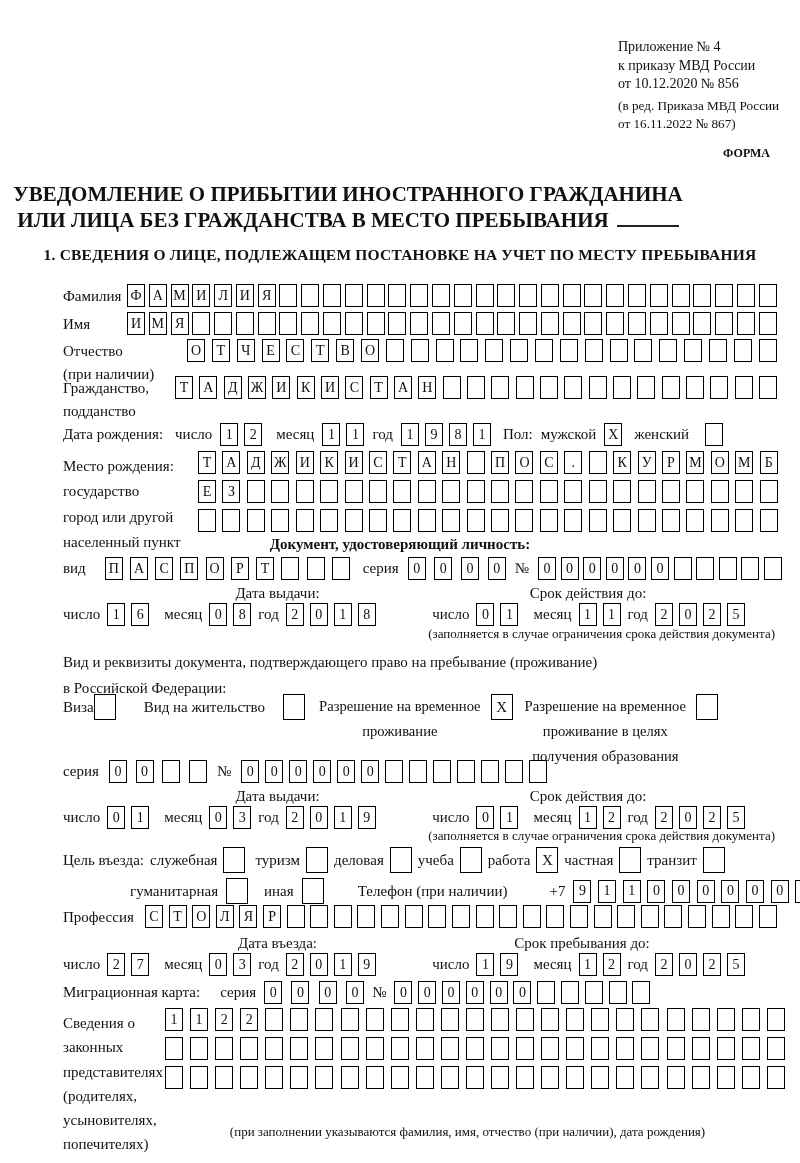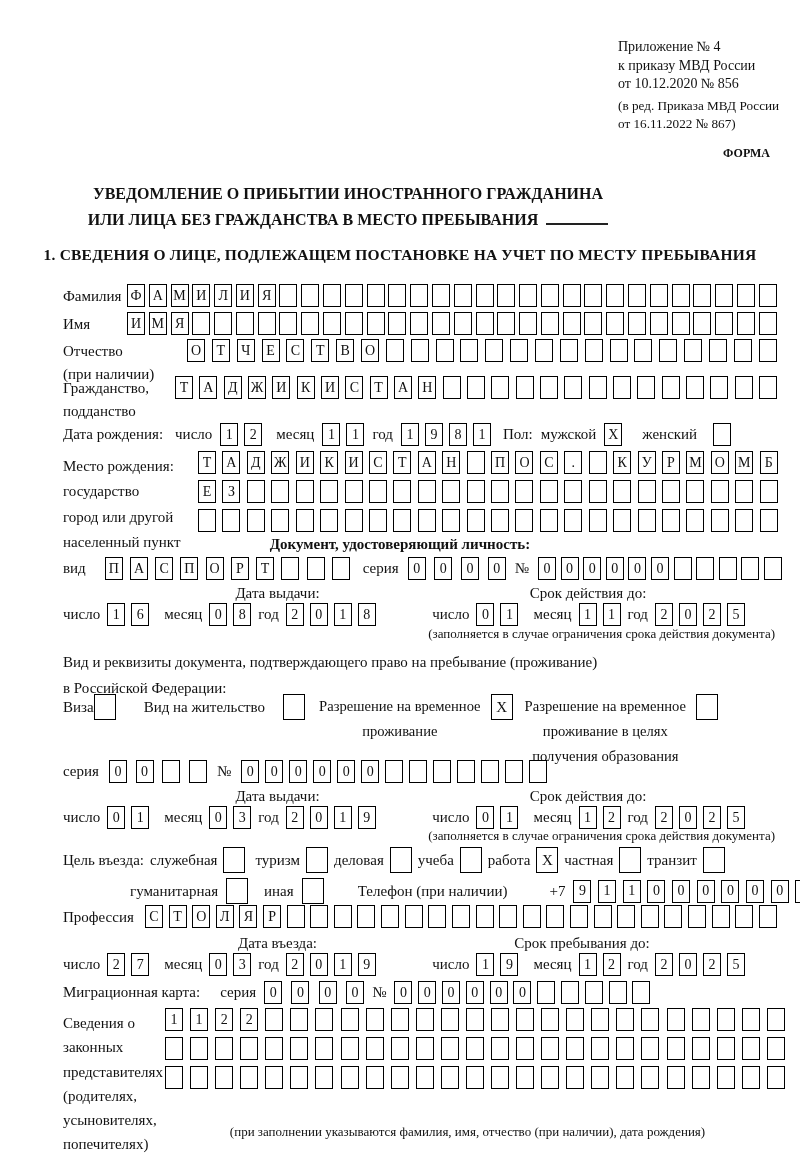--- a/index.html
+++ b/index.html
@@ -43,21 +43,21 @@
       <span>от 10.12.2020 № 856</span>
     </div>
     <div class="block-lines small" style="margin-top:3px; line-height:18px;">
       <span>(в ред. Приказа МВД России</span>
       <span>от 16.11.2022 № 867)</span>
     </div>
   </div>
 
   <div class="abs bold right" style="left:520px; top:146px; width:250px; font-size:12px;">ФОРМА</div>
 
-  <div class="abs center bold" style="left:0; top:181px; width:696px; font-size:16px; line-height:26px;">
+  <div class="abs center bold" style="left:0; top:181px; width:696px; font-size:21px; line-height:26px;">
     <div>УВЕДОМЛЕНИЕ О ПРИБЫТИИ ИНОСТРАННОГО ГРАЖДАНИНА</div>
     <div>
       <span>ИЛИ ЛИЦА БЕЗ ГРАЖДАНСТВА В МЕСТО ПРЕБЫВАНИЯ</span><span class="uline"></span>
     </div>
   </div>
 
   <div class="abs center bold" style="left:0; top:246px; width:800px; font-size:15.5px; letter-spacing:0.2px;">1. СВЕДЕНИЯ О ЛИЦЕ, ПОДЛЕЖАЩЕМ ПОСТАНОВКЕ НА УЧЕТ ПО МЕСТУ ПРЕБЫВАНИЯ</div>
 
   <span class="abs lbl" style="left:63px; top:288px;">Фамилия</span>
   <div class="abs cells" style="left:127px; top:284px; width:650px;">
@@ -203,21 +203,21 @@
         <span class="cell">1</span>
         <span class="cell">9</span>
         <span class="cell">8</span>
         <span class="cell">1</span>
       </div>
     <span class="lbl" style="margin-left:4px;">Пол:</span>
     <span class="lbl">мужской</span>
     <div class="cells pair">
         <span class="cell">X</span>
       </div>
-    <span class="lbl" style="margin-left:12px;">женский</span>
+    <span class="lbl" style="margin-left:4px;">женский</span>
     <div class="cells pair" style="margin-left:8px;">
         <span class="cell"></span>
       </div>
   </div>
 
   <div class="abs block-lines lbl" style="left:63px; top:454px; line-height:25.3px;">
     <span>Место рождения:</span>
     <span>государство</span>
     <span>город или другой</span>
     <span>населенный пункт</span>

